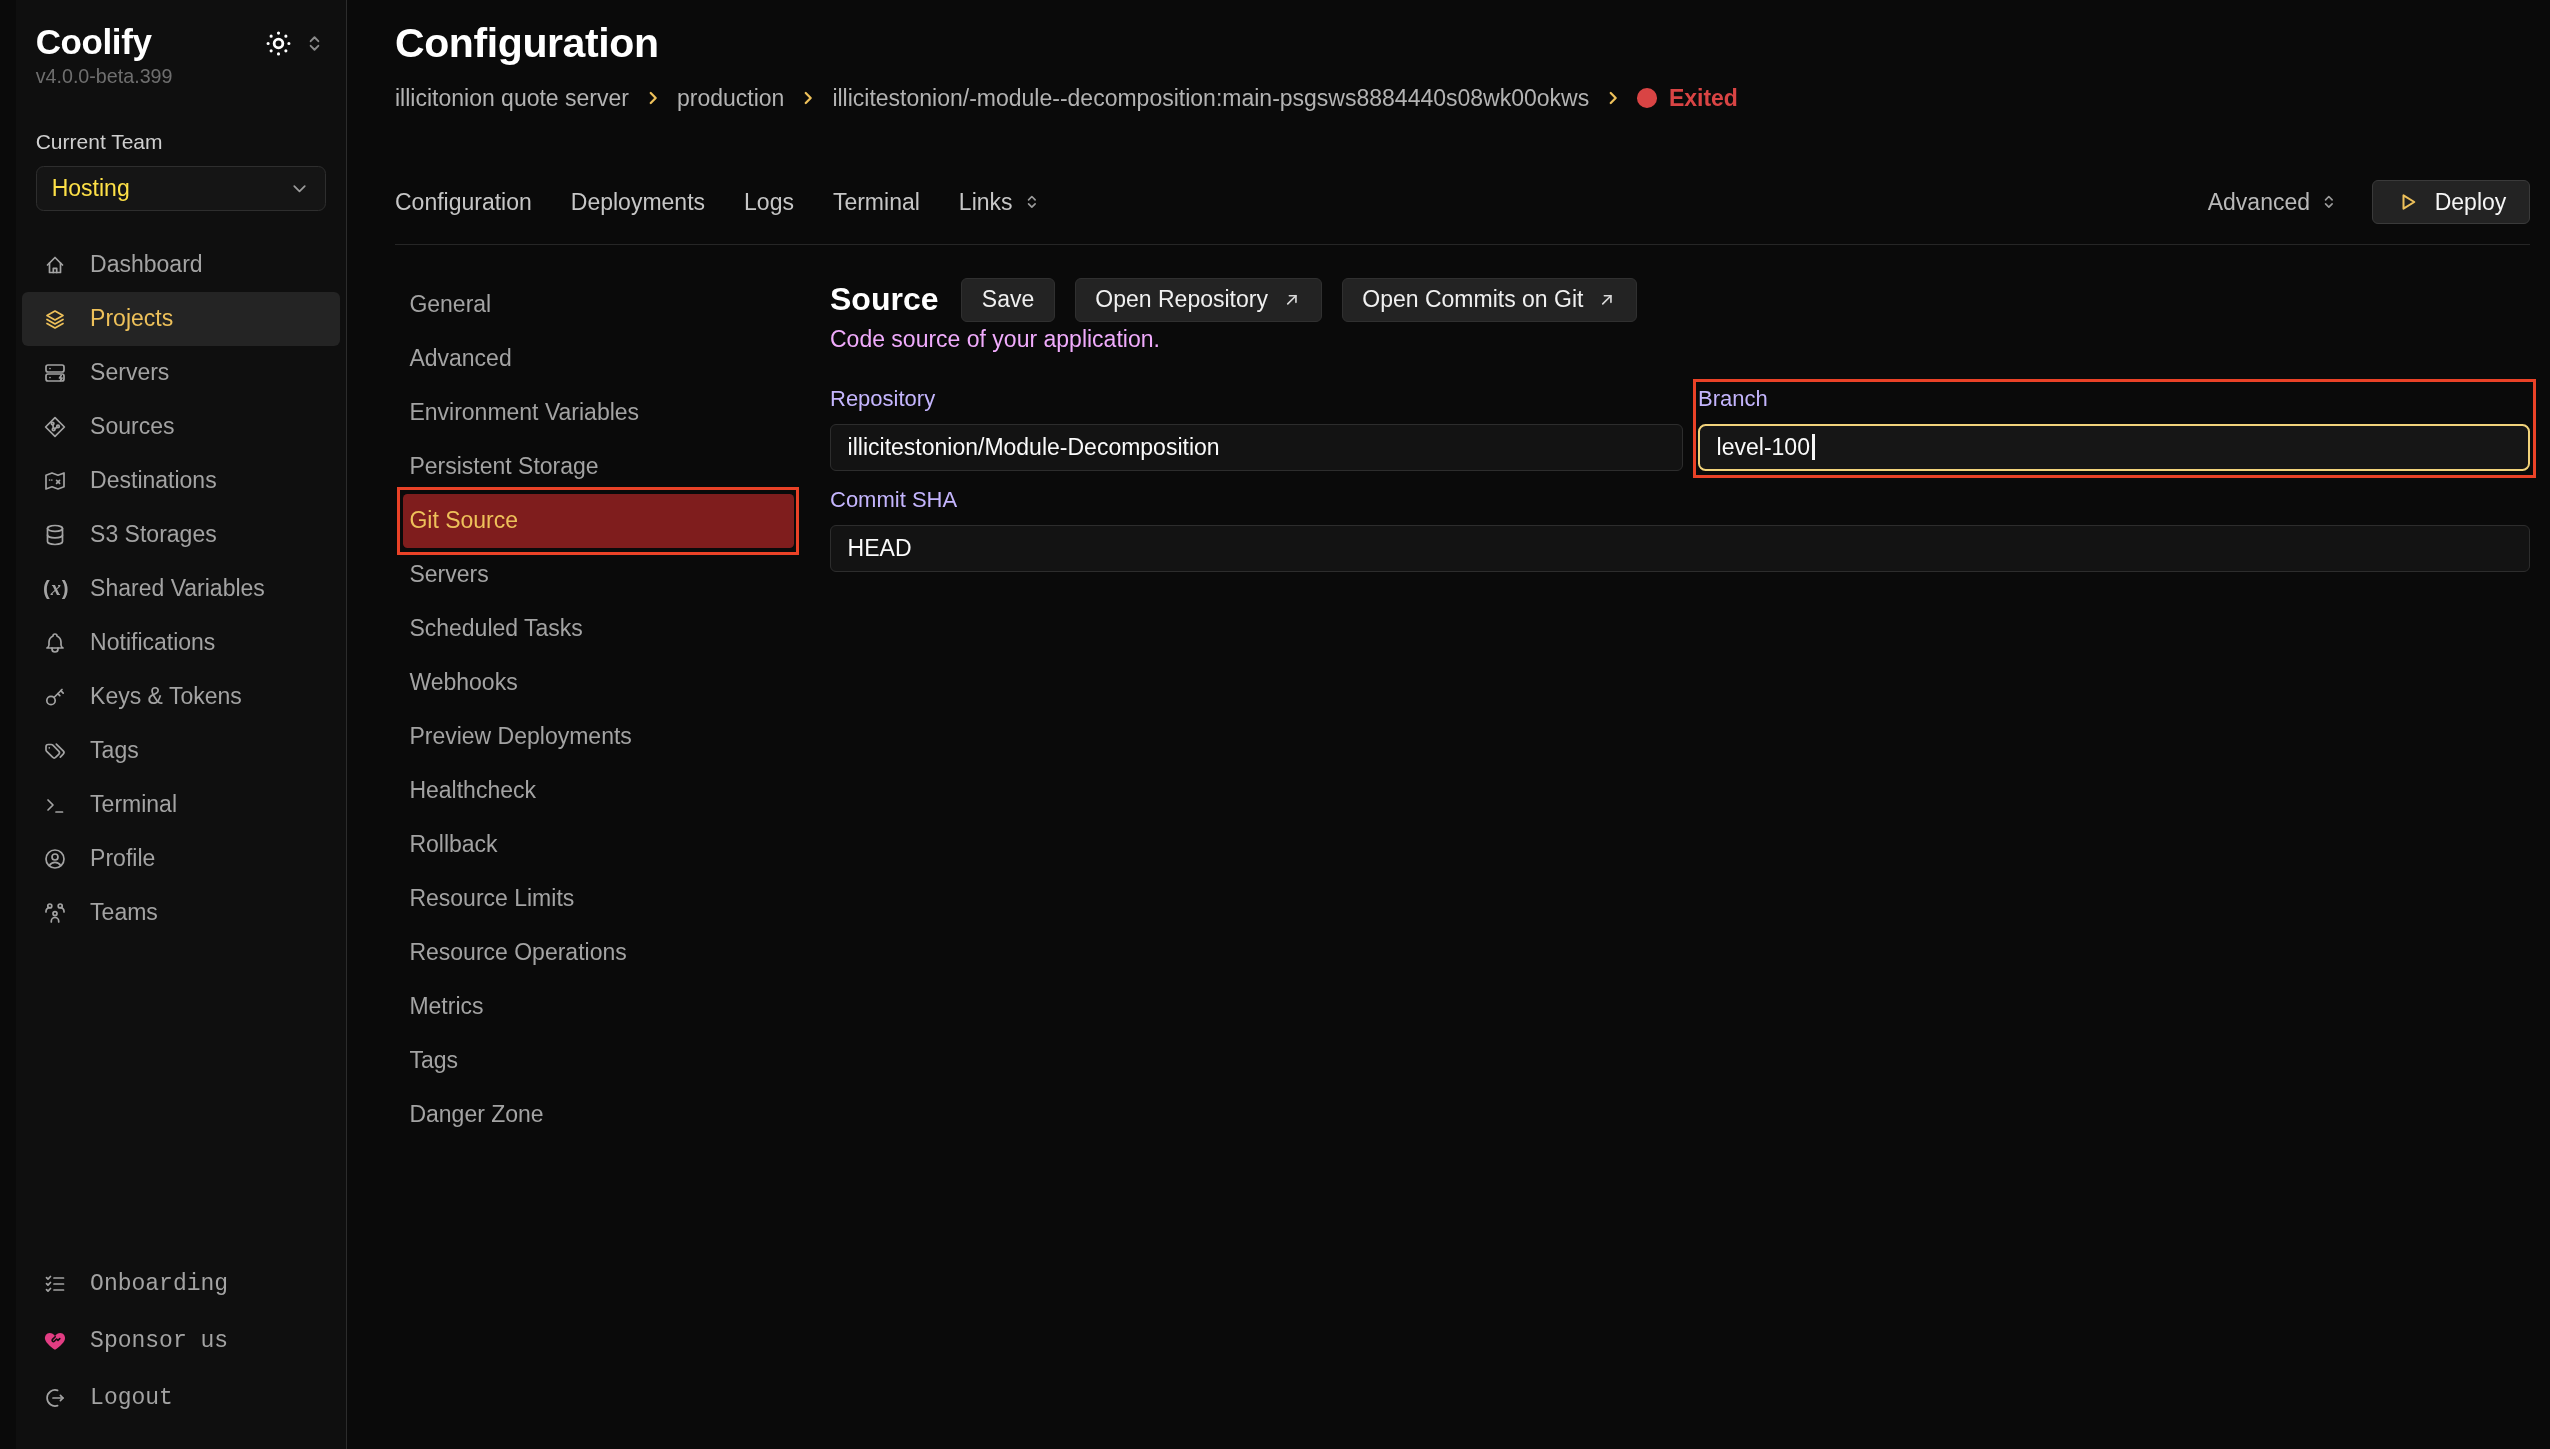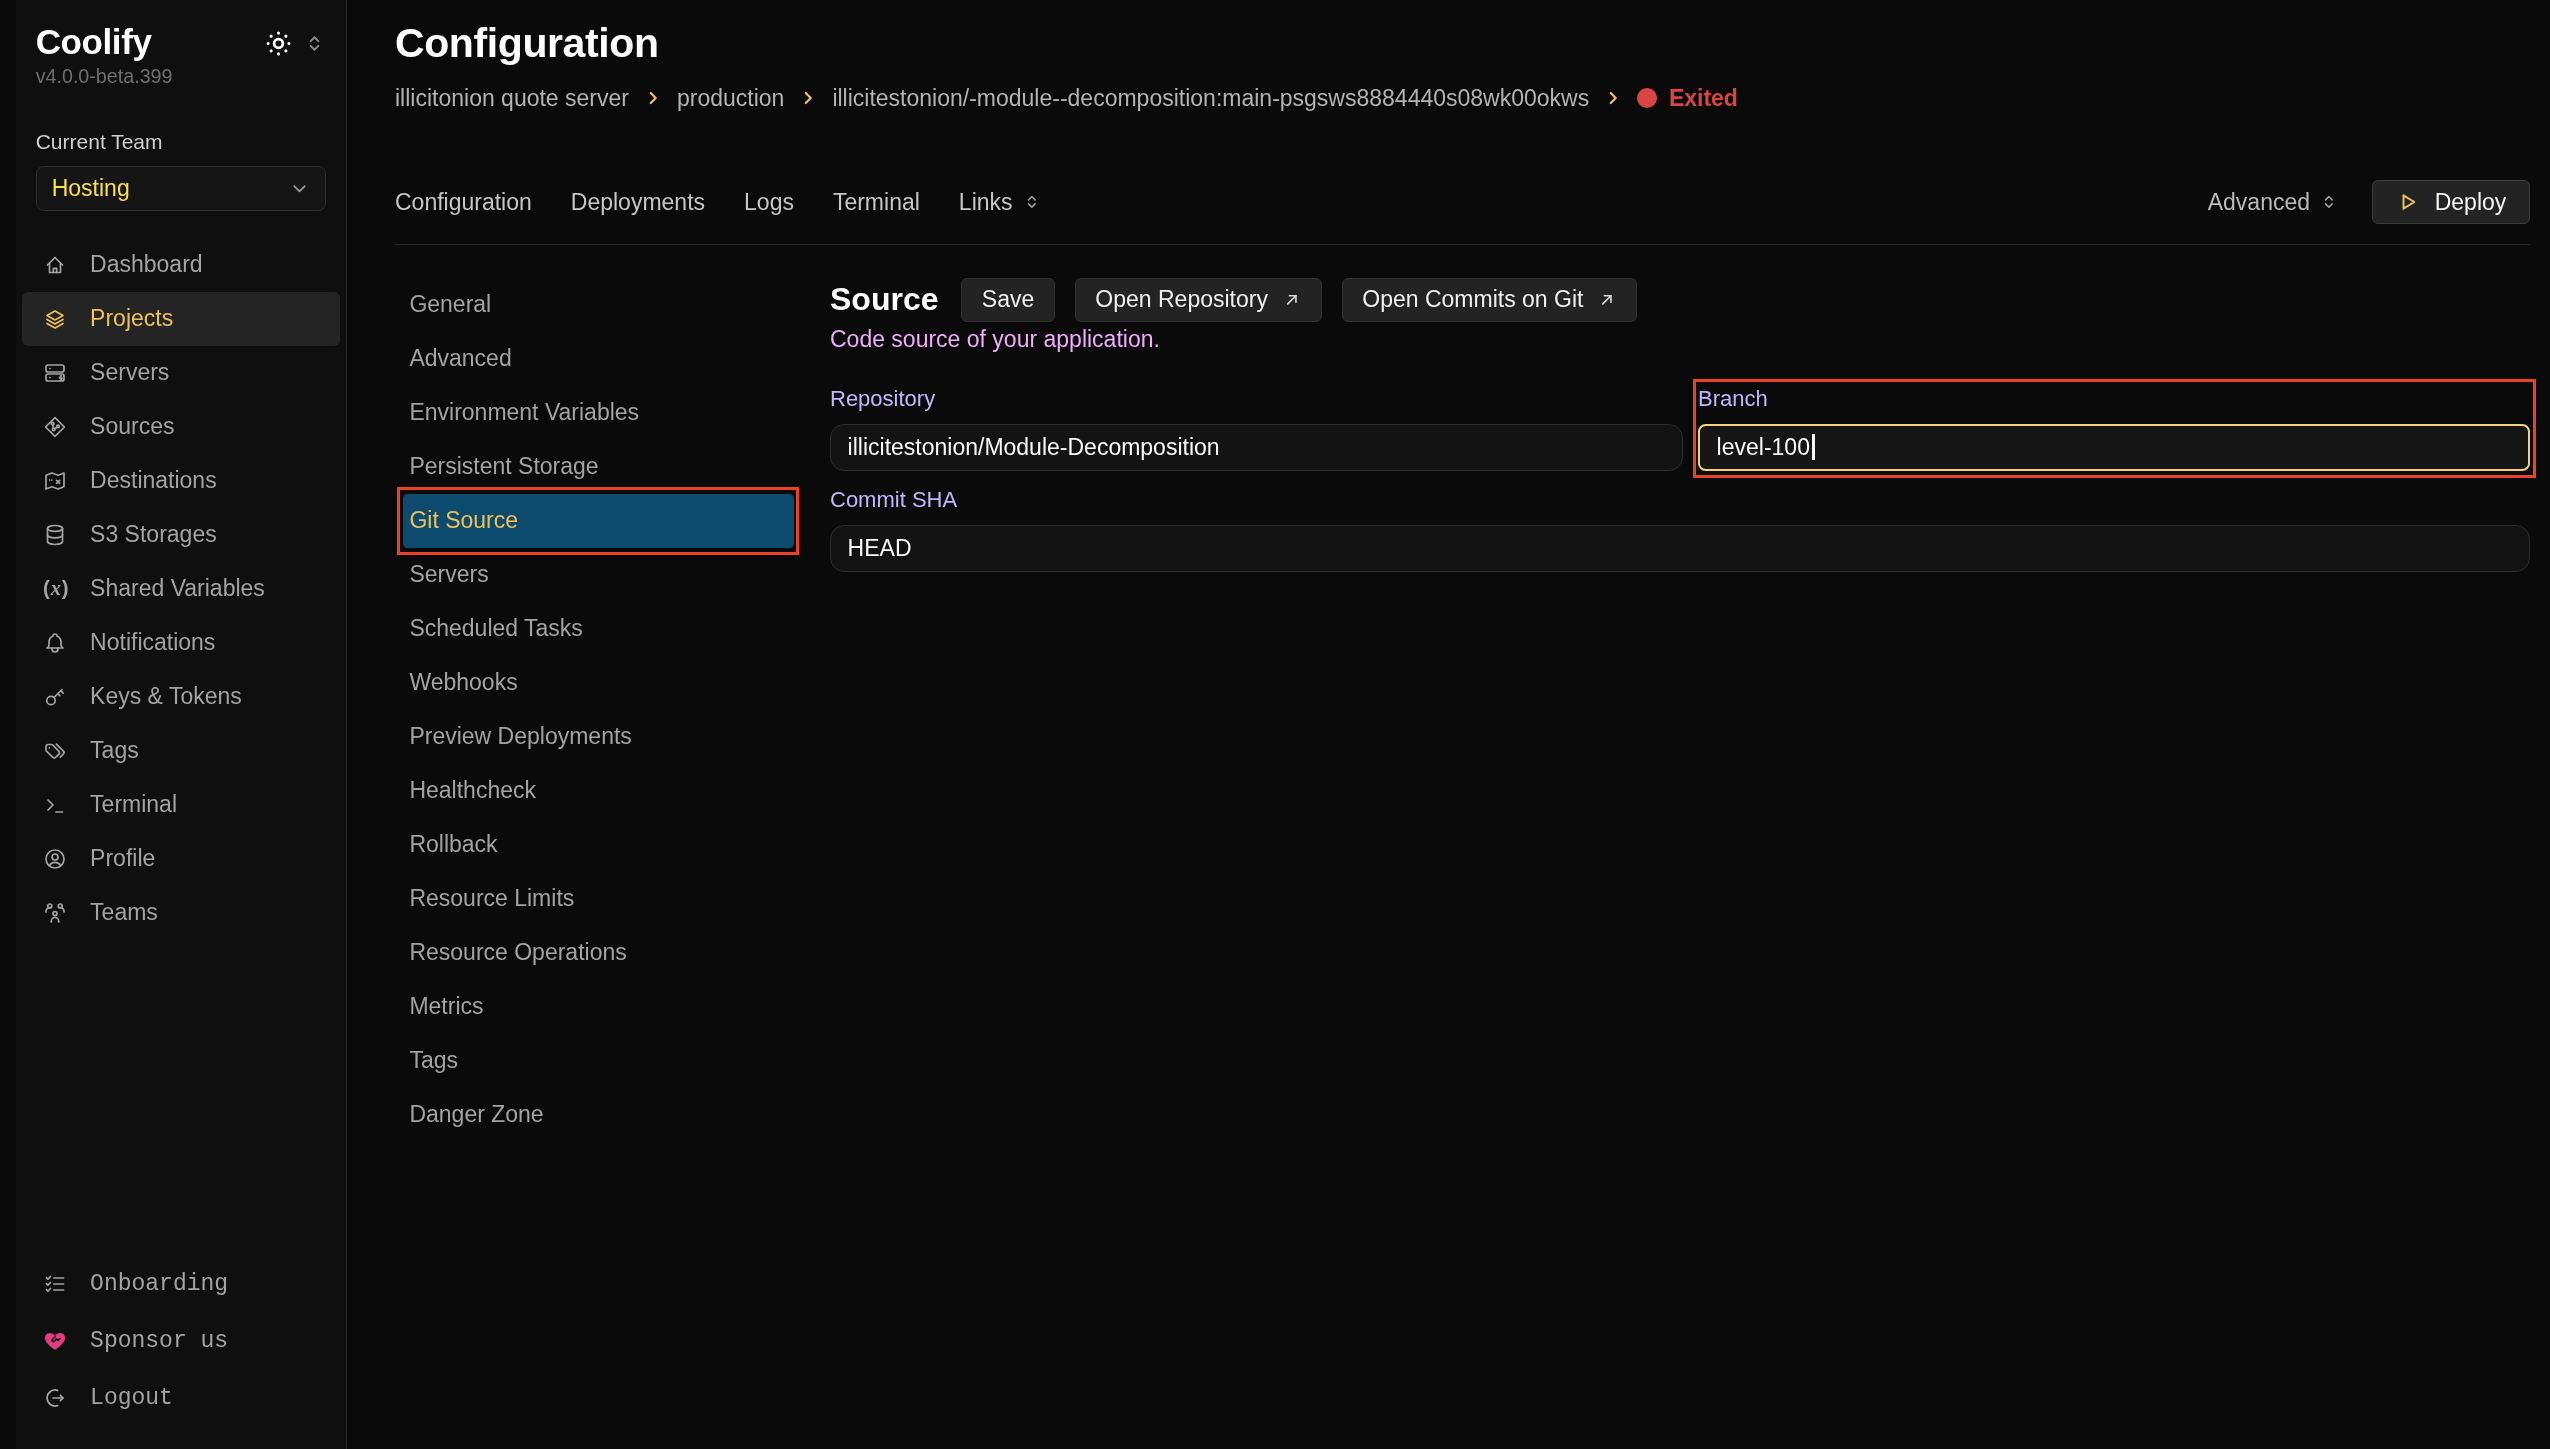--- a/index.html
+++ b/index.html
@@ -76,42 +76,42 @@
 
   .divider { border-bottom:1.5px solid #262626; margin-top:18px; }
 
   .content { display:flex; margin-top:33px; flex:1; min-height:0; }
   .subnav { width:435px; min-width:435px; display:flex; flex-direction:column; }
   .subnav .sitem {
     height:54px; width:391px; margin-left:7.6px; padding-left:6.8px;
     display:flex; align-items:center; font-size:23px; color:#a3a3a3;
     border-radius:4.5px; cursor:pointer; position:relative;
   }
-  .subnav .sitem.active { background:#0c4a6e; color:var(--accent); }
+  .subnav .sitem.active { background:#7f1d1d; color:var(--accent); }
   .annotation-box {
     position:absolute; top:-6.8px; bottom:-6.8px; left:-5.3px; right:-5.3px;
     border:3px solid var(--annotation); pointer-events:none;
   }
 
   .form { flex:1; min-width:0; }
   .form-header { display:flex; align-items:center; gap:19.7px; height:44px; }
   .form-header h2 { margin:0 3px 0 0; font-size:32px; font-weight:700; }
   .btn {
     height:44px; padding:0 19.7px; border-radius:6px; background:#232323;
     border:0.8px solid #303030; color:#f0f0f0; font-size:23px; font-family:inherit;
     display:flex; align-items:center; gap:13.6px; cursor:pointer; white-space:nowrap;
   }
   .btn .ext { width:19.7px; height:19.7px; color:#d9d9d9; }
   .desc { margin:4px 0 0 0; font-size:23px; color:#f0abfc; }
 
   .fields { display:grid; grid-template-columns:853px 1fr; column-gap:15px; margin-top:33px; }
   .field { display:flex; flex-direction:column; position:relative; }
   .field label { font-size:22px; color:#c4b5fd; margin-bottom:12px; }
   .input {
-    height:47px; background:#131313; border:1.5px solid #2d2d2d; border-radius:14px;
+    height:47px; background:#131313; border:1.5px solid #2d2d2d; border-radius:6px;
     padding:0 16.6px; font-size:23px; color:#fafafa; font-family:inherit;
     display:flex; align-items:center; width:100%; outline:none;
   }
   input.input { display:block; line-height:44px; }
   .field.branch .input {
     border:2.3px solid #f1d27b; border-radius:7.6px; background:#161616;
   }
   .caret { display:inline-block; width:2.3px; height:26px; background:#f5f5f5; margin-left:2.3px; animation:blink 1.1s steps(1) infinite; }
   @keyframes blink { 50% { opacity:0; } }
   .field.commit { grid-column:1 / -1; margin-top:16.6px; }

